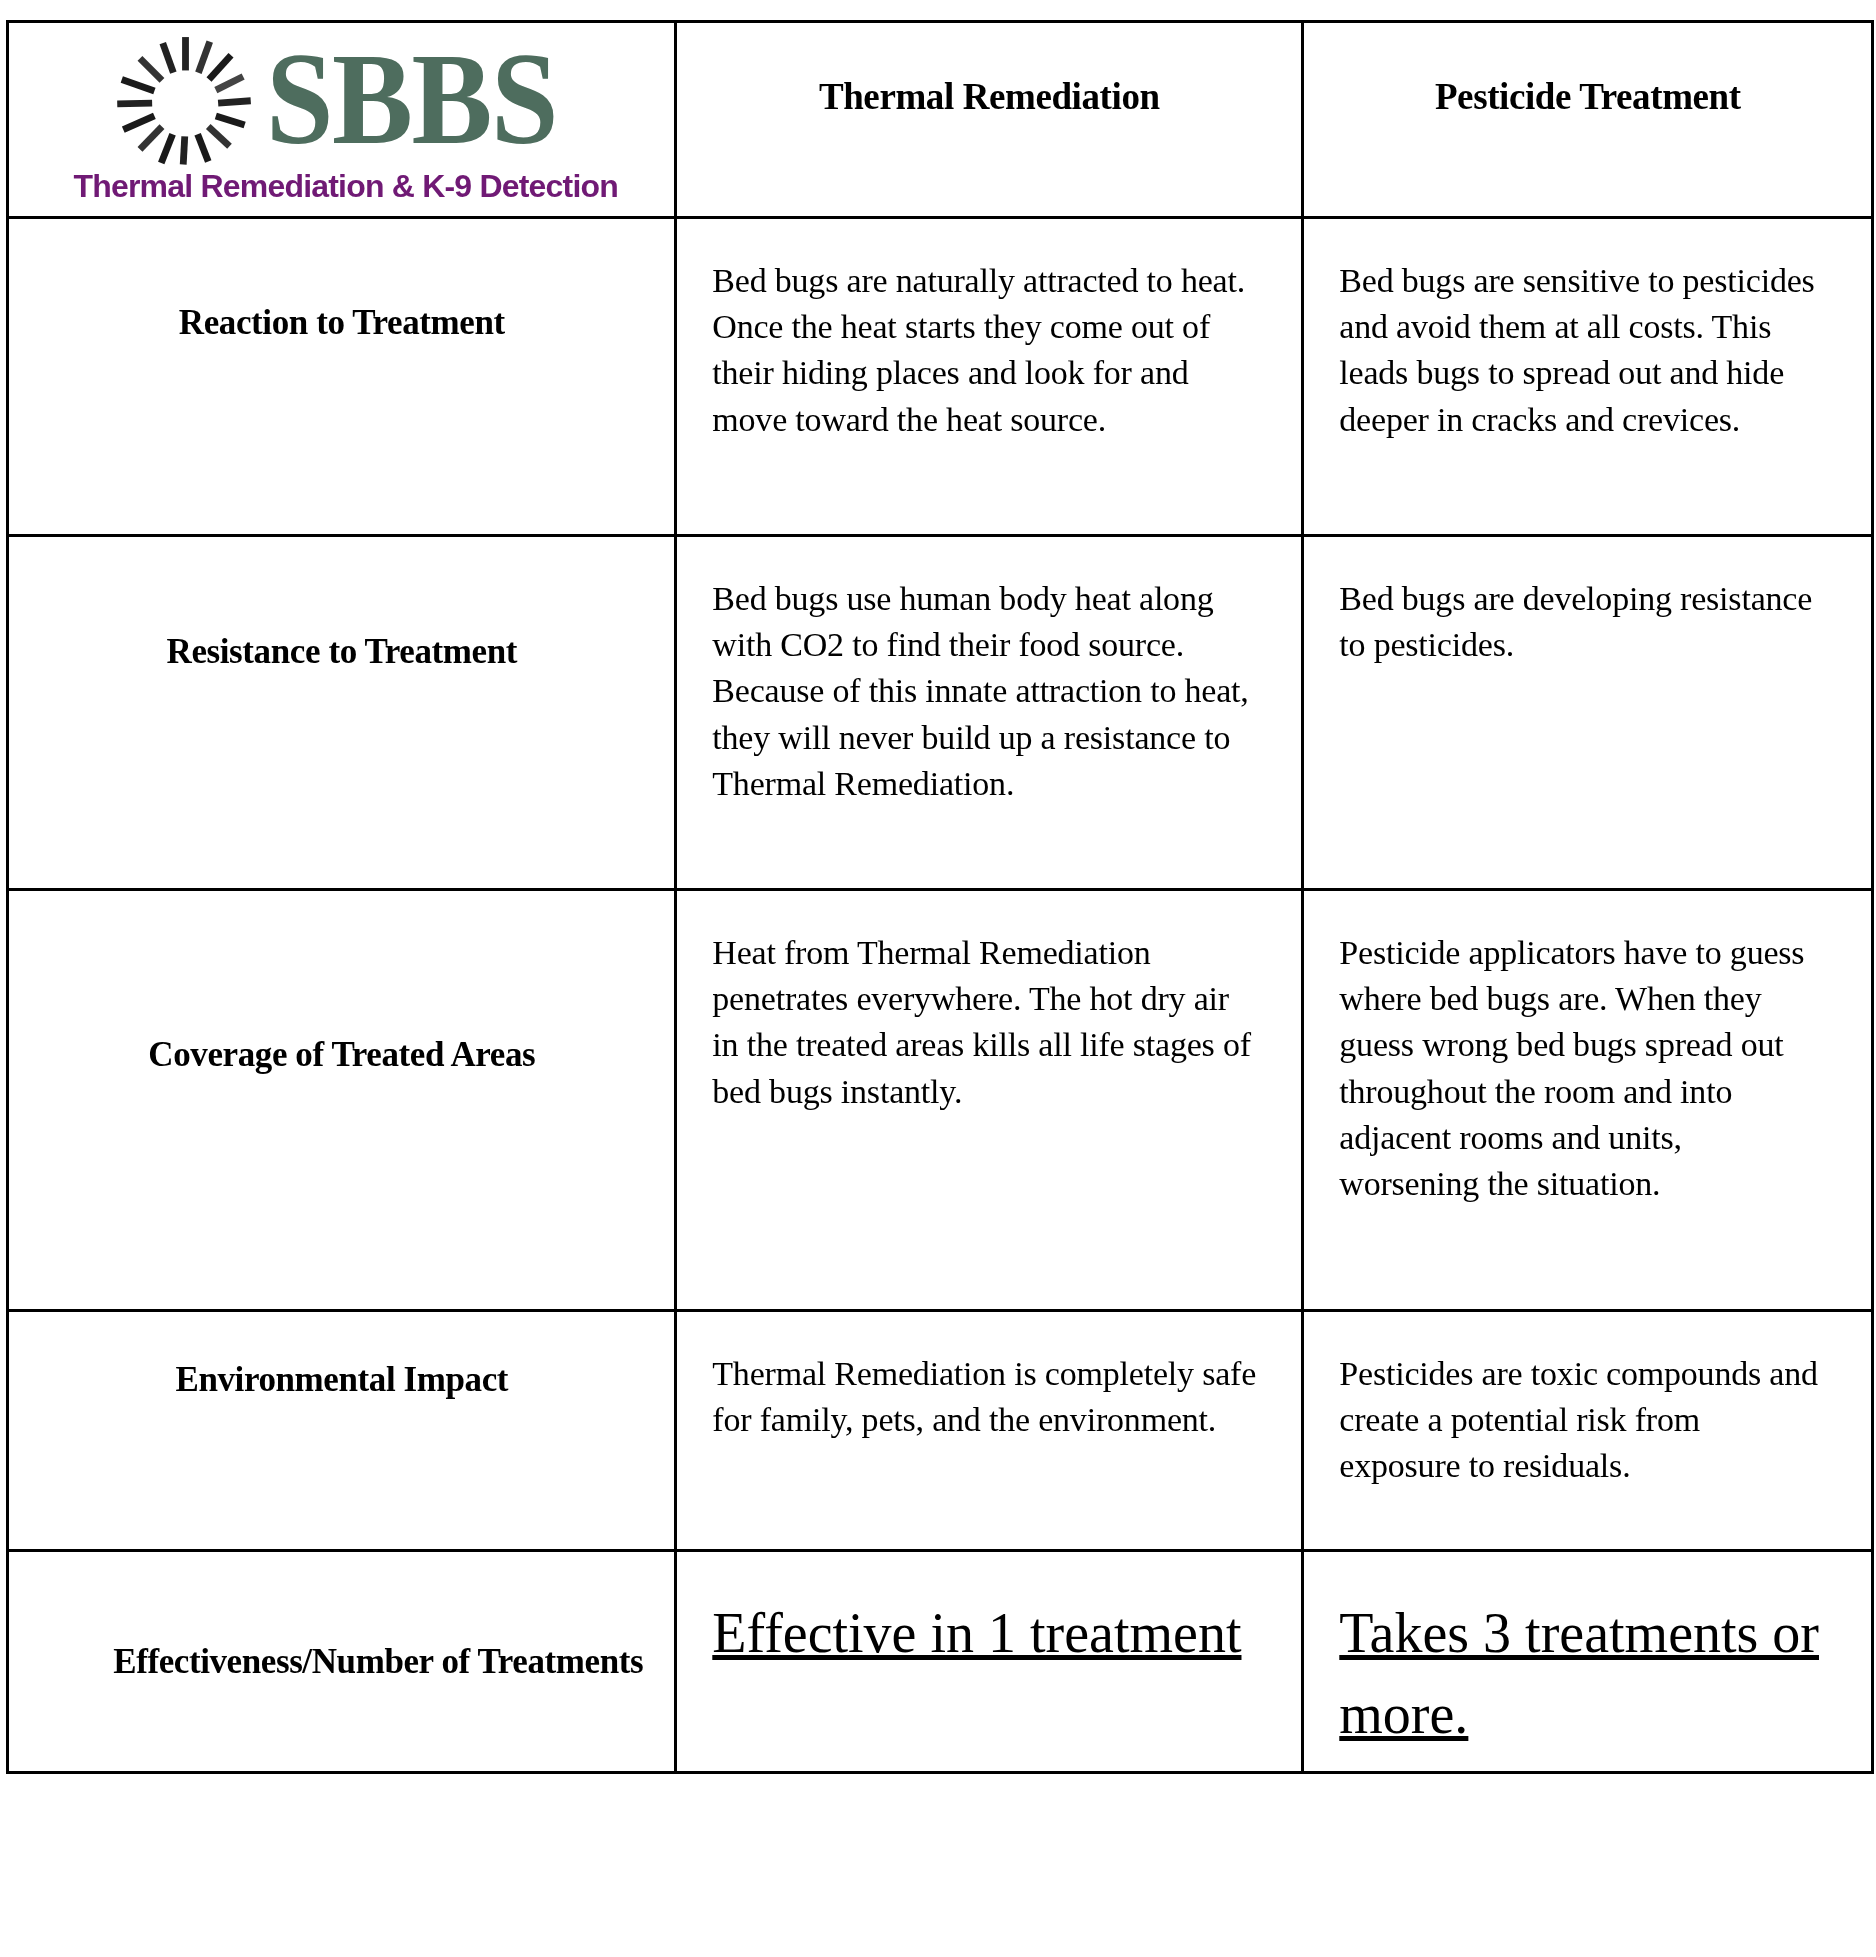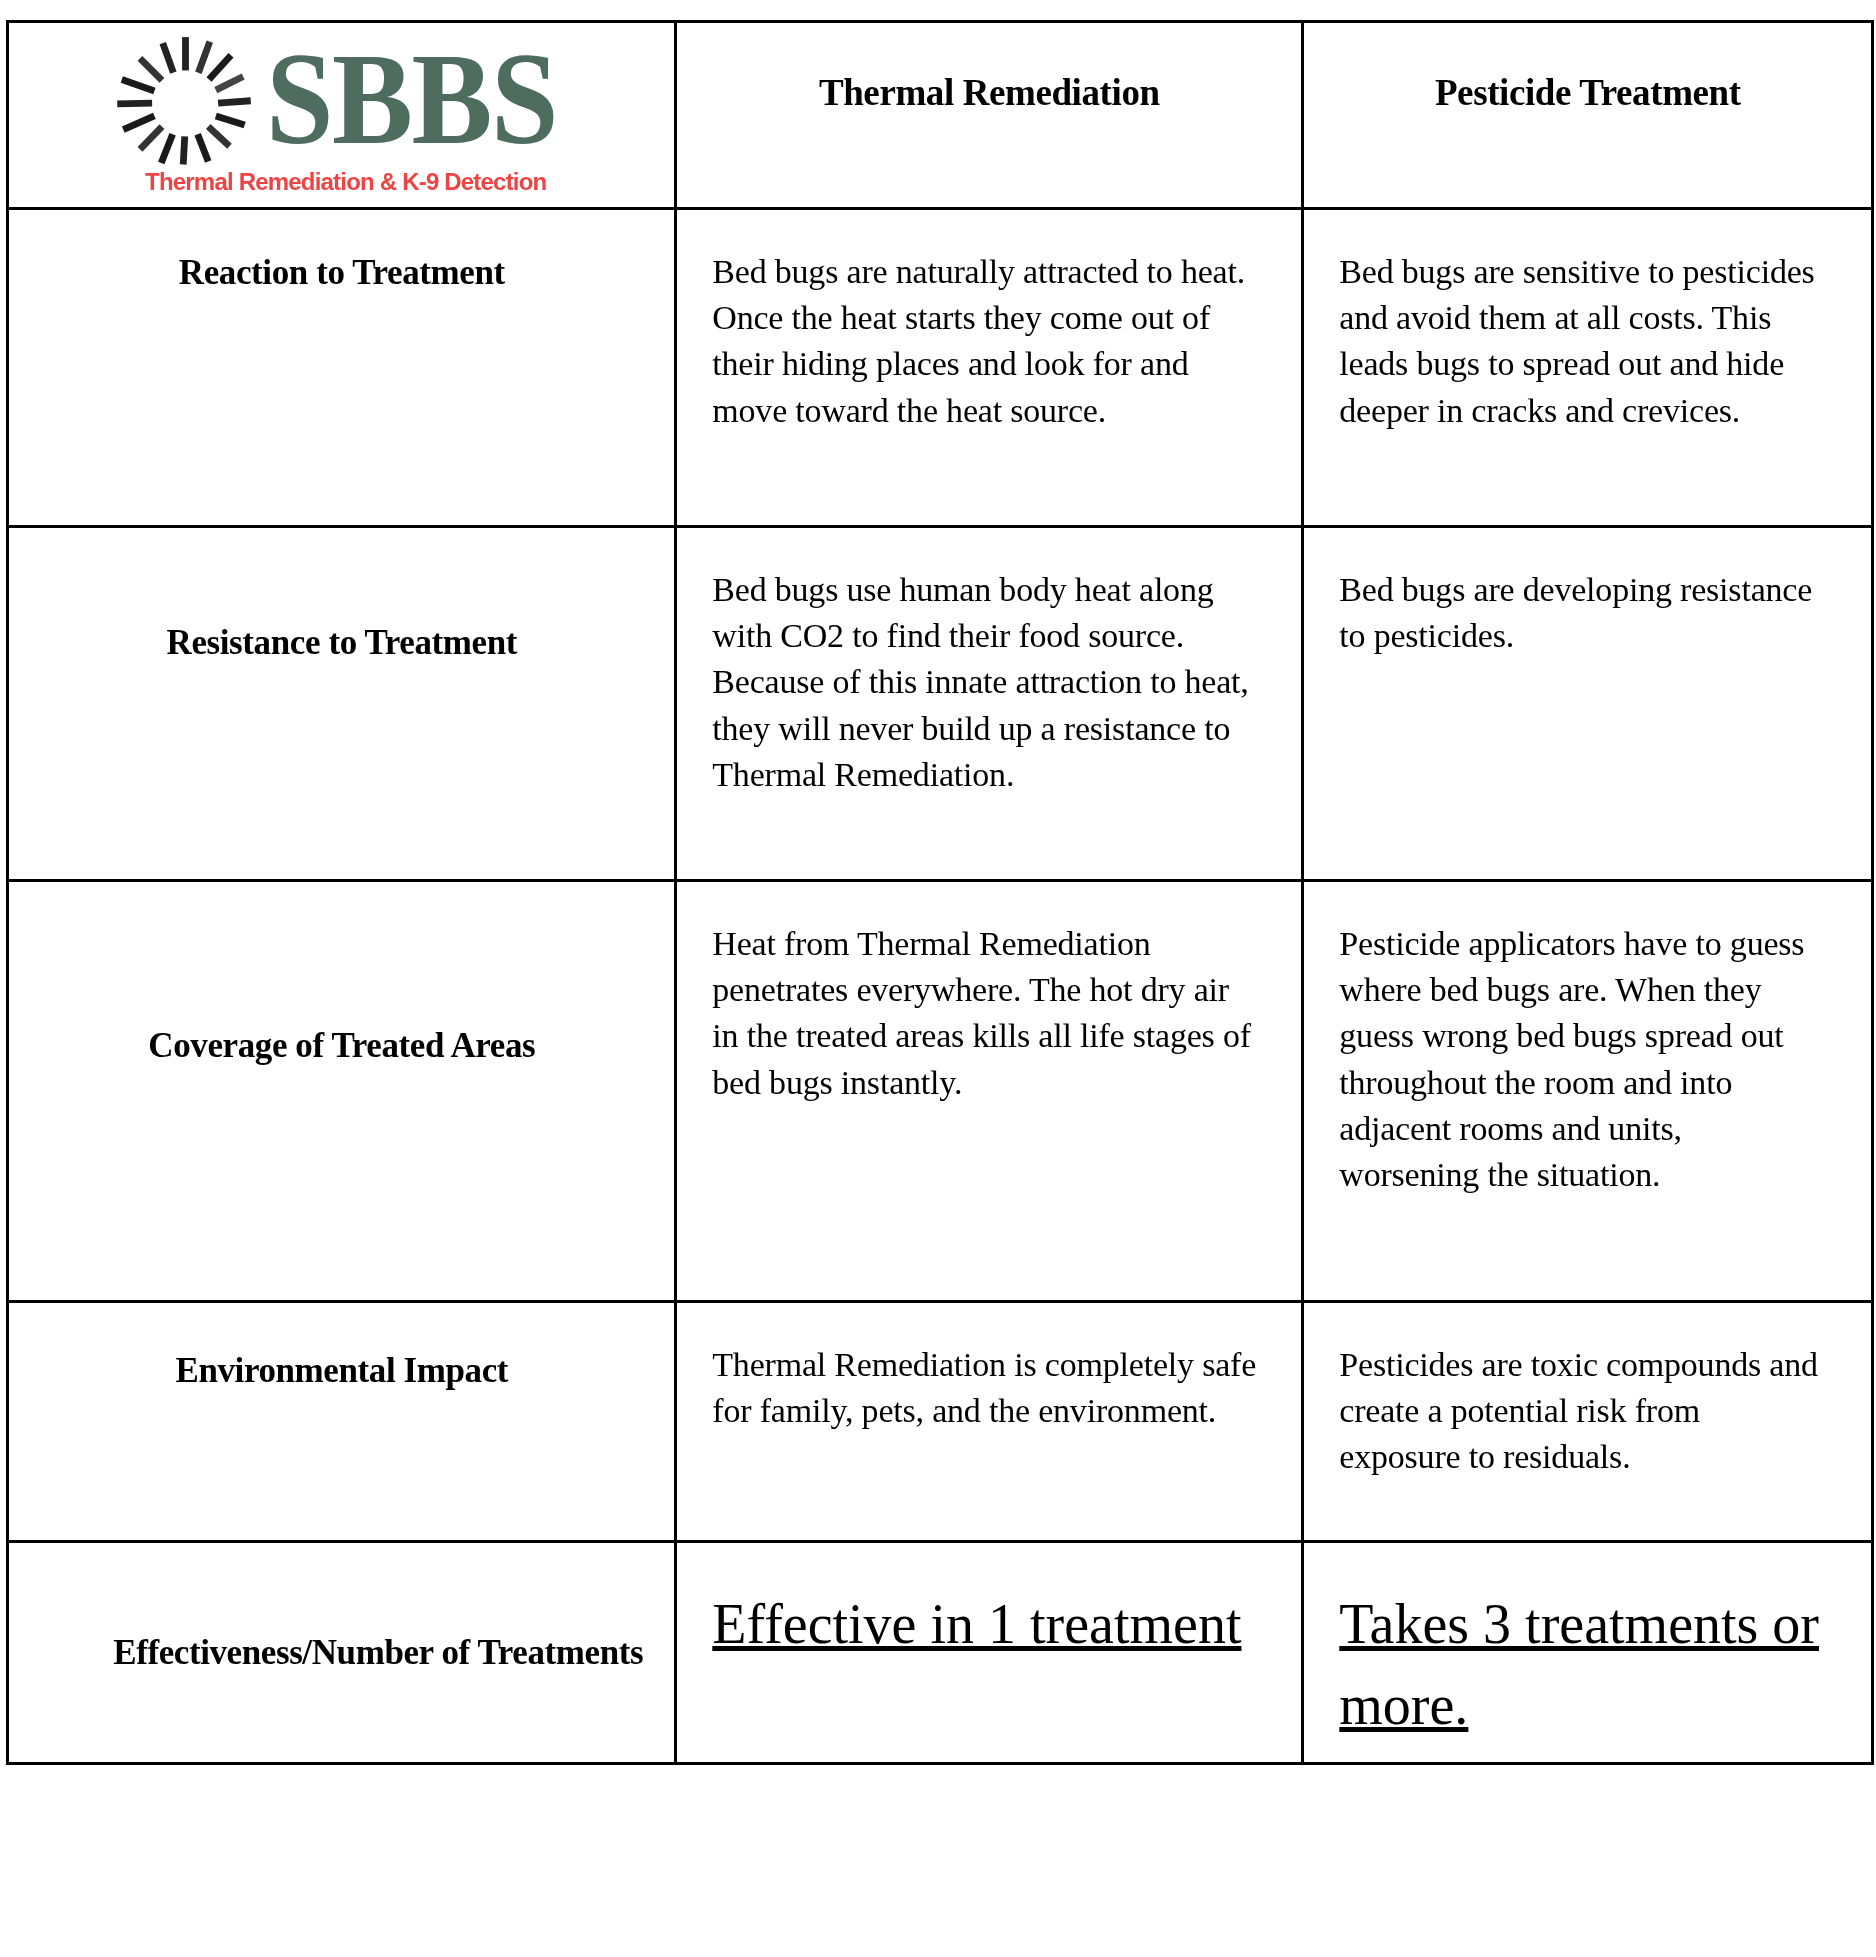--- a/index.html
+++ b/index.html
@@ -48,44 +48,44 @@
     font-size: 132px;
     line-height: 118px;
     letter-spacing: -1.6px;
     transform: scaleX(0.92);
     transform-origin: left center;
     white-space: nowrap;
   }
   .logo-tagline {
     font-family: "Liberation Sans", sans-serif;
     font-weight: bold;
-    font-size: 24px;
+    font-size: 32px;
     letter-spacing: -0.8px;
-    color: #ef4444;
+    color: #701a75;
     margin-top: 1.6px;
     white-space: nowrap;
   }
   
   tr.r1 { height: 318px; }
   tr.r2 { height: 354px; }
   tr.r3 { height: 421px; }
   tr.r4 { height: 240px; }
   tr.r5 { height: 222px; }
   tr.r6 { height: 183px; }
 
   td.label-cell {
     font-weight: bold;
     font-size: 35px;
     line-height: 1.25;
     text-align: center;
     vertical-align: top;
     padding: 0 31px;
     letter-spacing: -0.4px;
   }
-  td.lp1 { padding-top: 41px; }
+  td.lp1 { padding-top: 82px; }
   td.lp2 { padding-top: 93px; }
   td.lp3 { padding-top: 142px; }
   td.lp4 { padding-top: 46px; }
   td.label-mid {
     font-weight: bold;
     font-size: 35px;
     line-height: 1.25;
     text-align: right;
     vertical-align: middle;
     padding: 0 31px;

